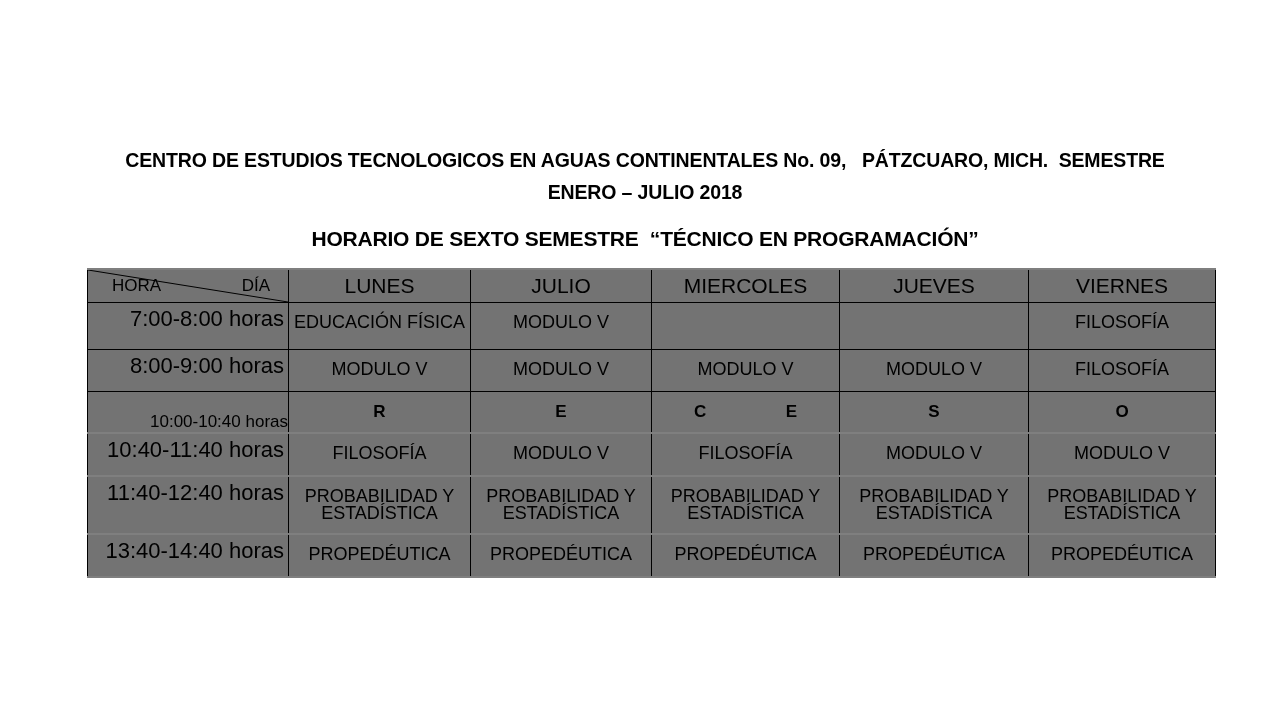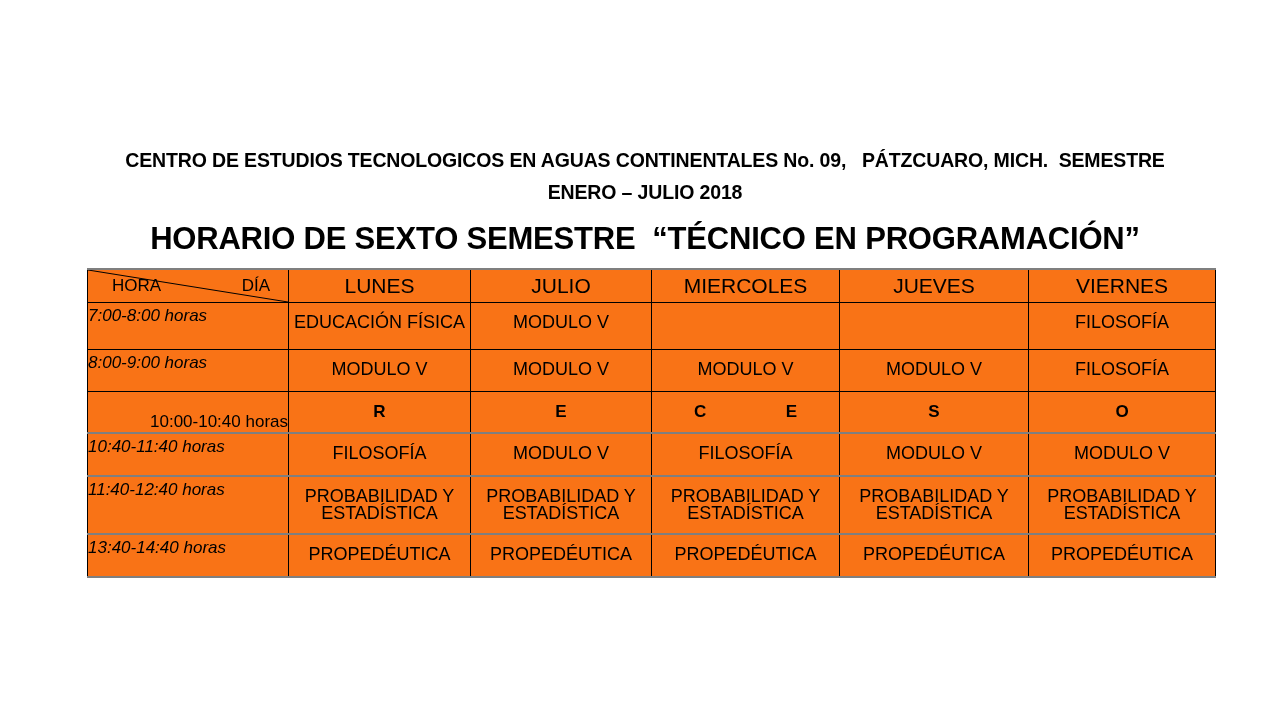--- a/index.html
+++ b/index.html
@@ -31,21 +31,21 @@
     margin-top: 44px;
   }
   .doc-title-1 {
     font-size: 19.5px;
     font-weight: bold;
     line-height: 32px;
     letter-spacing: -0.15px;
     white-space: pre-wrap;
   }
   .doc-title-2 {
-    font-size: 31px;
+    font-size: 21px;
     font-weight: bold;
     line-height: 34px;
     margin-top: 14px;
     letter-spacing: -0.2px;
     white-space: pre-wrap;
   }
 
   
   .schedule-wrap {
     position: absolute;
@@ -55,21 +55,21 @@
   }
   table.schedule {
     border-collapse: collapse;
     table-layout: fixed;
     width: 1122px;
   }
   table.schedule td {
     border: 1px solid #000000;
     padding: 0;
     vertical-align: top;
-    background: #f97316;
+    background: #737373;
   }
   
   table.schedule tr.thick-top > td {
     border-top: 2px solid #7f7f7f;
   }
   table.schedule tr.thick-bottom > td {
     border-bottom: 2px solid #7f7f7f;
   }
   table.schedule td.col-hora { width: 200px; }
   table.schedule td.col-d1  { width: 181px; }
@@ -102,26 +102,25 @@
 
   .day-head {
     height: 32px;
     text-align: center;
     font-size: 21px;
     line-height: 32px;
   }
 
   .hora-cell {
     height: 100%;
-    text-align: left;
-    font-size: 17px;
+    text-align: right;
+    font-size: 22px;
     padding-top: 3px;
     padding-right: 4px;
     box-sizing: border-box;
-    font-style: italic;
   }
 
   .subject-cell {
     text-align: center;
     font-size: 18px;
     line-height: 17px;
     padding-top: 11px;
     padding-bottom: 11px;
     box-sizing: border-box;
   }

